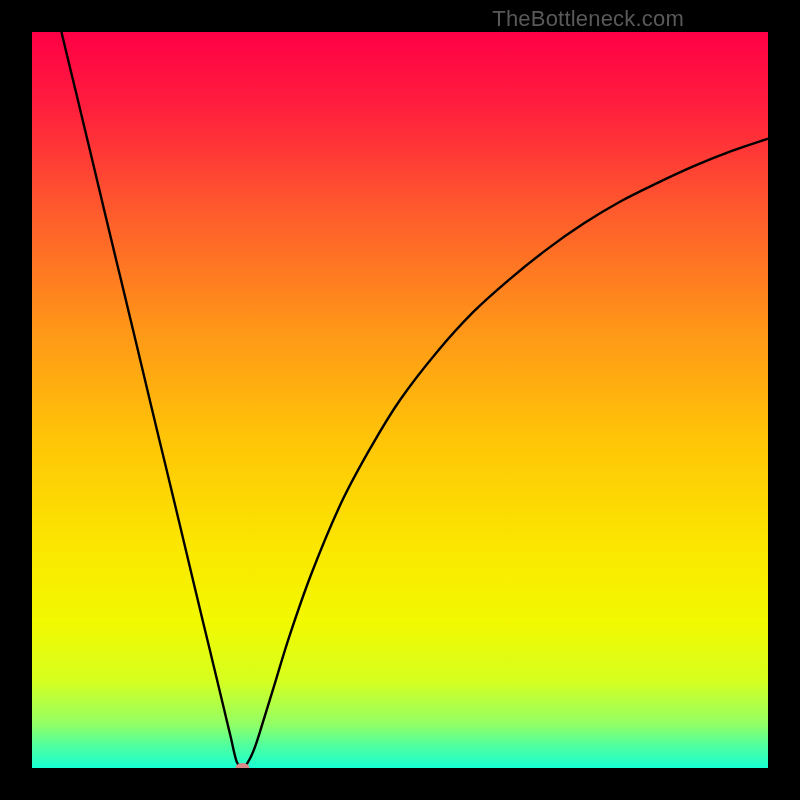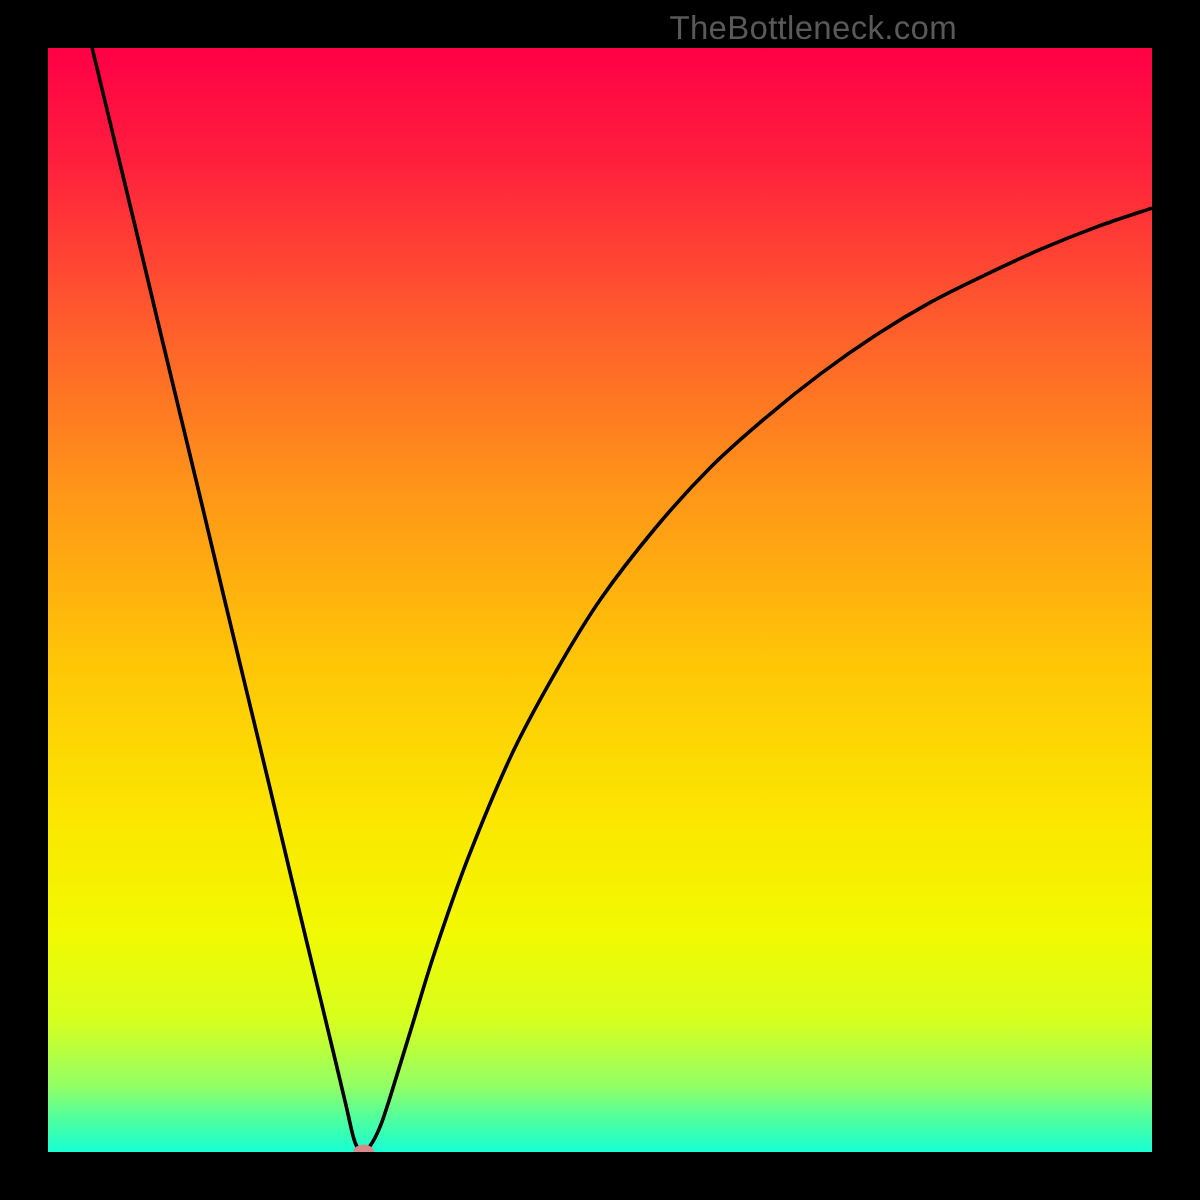--- a/index.html
+++ b/index.html
@@ -9,20 +9,21 @@
     height: 800px;
     background: #000;
     overflow: hidden;
     font-family: Arial, Helvetica, sans-serif;
   }
   .frame {
     position: relative;
     width: 656px;
     height: 800px;
     background: #000;
+    padding-left: 46px;
   }
   .plot-area {
     position: absolute;
     left: 32px;
     top: 32px;
     width: 736px;
     height: 736px;
     overflow: hidden;
   }
   .gradient-bg {

